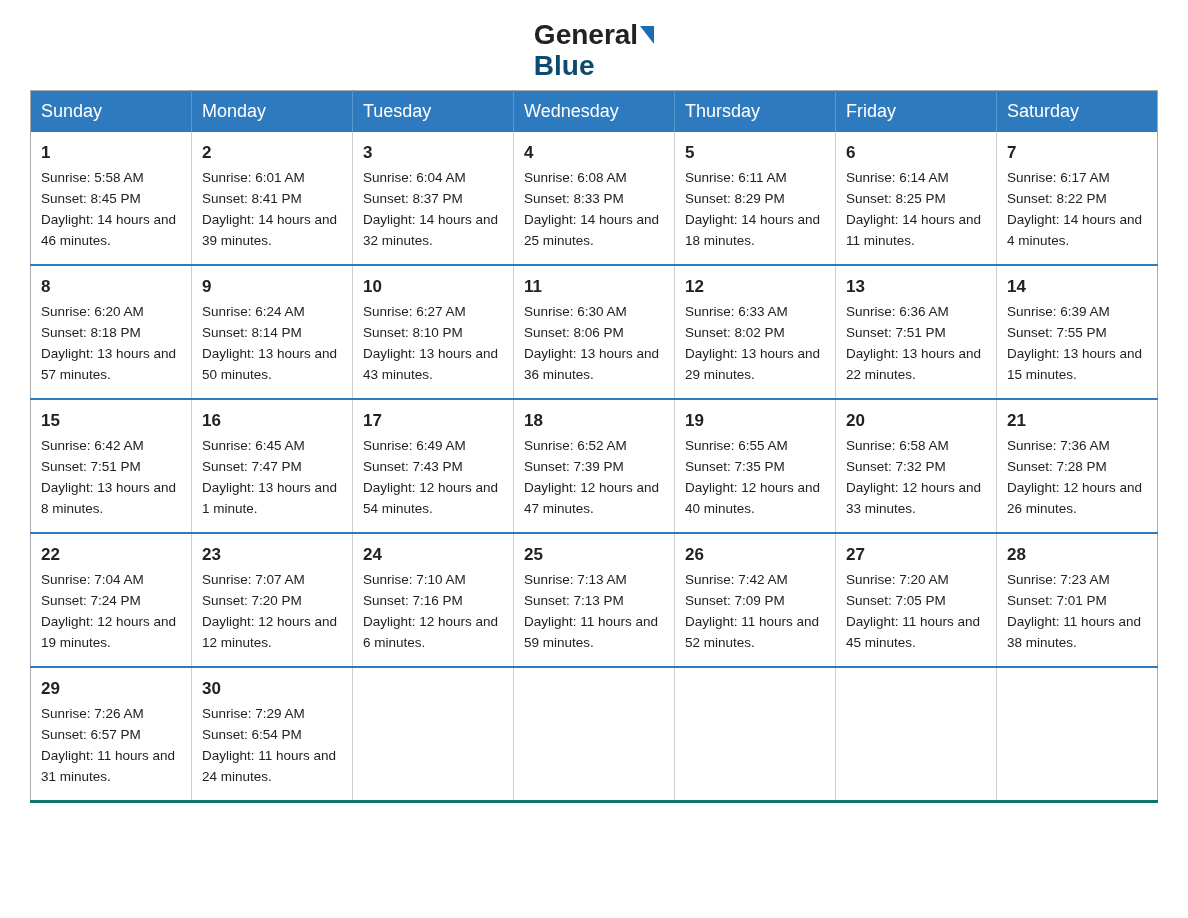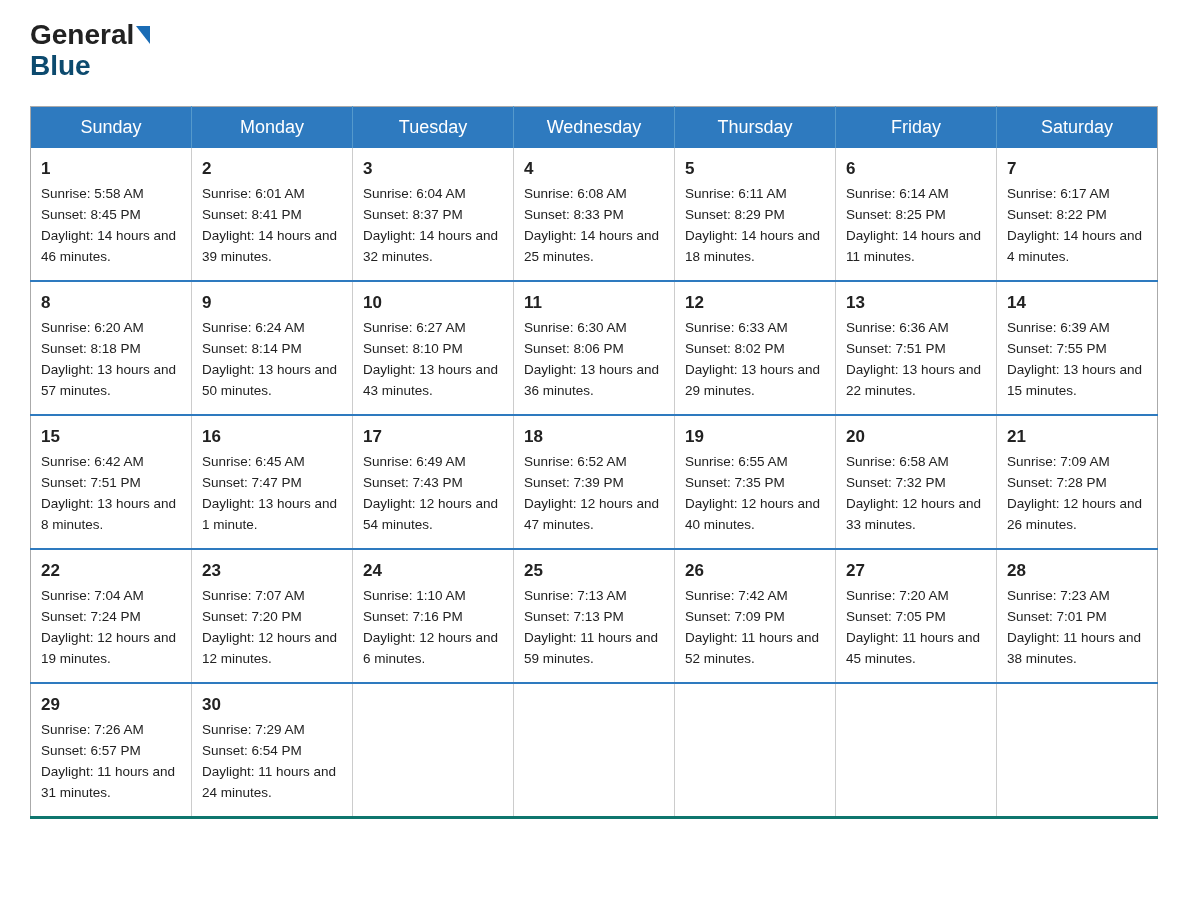--- a/index.html
+++ b/index.html
@@ -6,23 +6,23 @@
     body {
       font-family: Arial, sans-serif;
       background: #fff;
       color: #222;
       width: 1188px;
       min-height: 918px;
       padding: 20px 30px 30px 30px;
     }
     .header {
       display: flex;
-      justify-content: flex-start;
+      justify-content: center;
       align-items: flex-start;
-      margin-bottom: 24px;
+      margin-bottom: 8px;
     }
     .logo {
       display: flex;
       flex-direction: column;
       font-size: 28px;
       font-weight: bold;
       color: #222;
       line-height: 1.1;
     }
     .logo-blue {
@@ -58,21 +58,21 @@
       width: 100%;
       border-collapse: collapse;
       border: 1px solid #aaa;
     }
     thead tr th {
       background-color: #2e7abf;
       color: #fff;
       font-size: 18px;
       font-weight: normal;
       padding: 10px 10px;
-      text-align: center;
+      text-align: left;
       border-right: 1px solid #5599cc;
     }
     thead tr th:last-child {
       border-right: none;
       margin-left: 18px;
     }
     tbody tr td {
       vertical-align: top;
       padding: 8px 10px 12px 10px;
       border-right: 1px solid #ccc;
@@ -148,26 +148,26 @@
         <td><span class="day-num">13</span><span>Sunrise: 6:36 AM</span><br><span>Sunset: 7:51 PM</span><br><span>Daylight: 13 hours and 22 minutes.</span></td>
         <td><span class="day-num">14</span><span>Sunrise: 6:39 AM</span><br><span>Sunset: 7:55 PM</span><br><span>Daylight: 13 hours and 15 minutes.</span></td>
       </tr>
       <tr>
         <td><span class="day-num">15</span><span>Sunrise: 6:42 AM</span><br><span>Sunset: 7:51 PM</span><br><span>Daylight: 13 hours and 8 minutes.</span></td>
         <td><span class="day-num">16</span><span>Sunrise: 6:45 AM</span><br><span>Sunset: 7:47 PM</span><br><span>Daylight: 13 hours and 1 minute.</span></td>
         <td><span class="day-num">17</span><span>Sunrise: 6:49 AM</span><br><span>Sunset: 7:43 PM</span><br><span>Daylight: 12 hours and 54 minutes.</span></td>
         <td><span class="day-num">18</span><span>Sunrise: 6:52 AM</span><br><span>Sunset: 7:39 PM</span><br><span>Daylight: 12 hours and 47 minutes.</span></td>
         <td><span class="day-num">19</span><span>Sunrise: 6:55 AM</span><br><span>Sunset: 7:35 PM</span><br><span>Daylight: 12 hours and 40 minutes.</span></td>
         <td><span class="day-num">20</span><span>Sunrise: 6:58 AM</span><br><span>Sunset: 7:32 PM</span><br><span>Daylight: 12 hours and 33 minutes.</span></td>
-        <td><span class="day-num">21</span><span>Sunrise: 7:09 AM</span><br><span>Sunset: 7:28 PM</span><br><span>Daylight: 12 hours and 26 minutes.</span></td>
+        <td><span class="day-num">21</span><span>Sunrise: 7:36 AM</span><br><span>Sunset: 7:28 PM</span><br><span>Daylight: 12 hours and 26 minutes.</span></td>
       </tr>
       <tr>
         <td><span class="day-num">22</span><span>Sunrise: 7:04 AM</span><br><span>Sunset: 7:24 PM</span><br><span>Daylight: 12 hours and 19 minutes.</span></td>
         <td><span class="day-num">23</span><span>Sunrise: 7:07 AM</span><br><span>Sunset: 7:20 PM</span><br><span>Daylight: 12 hours and 12 minutes.</span></td>
-        <td><span class="day-num">24</span><span>Sunrise: 1:10 AM</span><br><span>Sunset: 7:16 PM</span><br><span>Daylight: 12 hours and 6 minutes.</span></td>
+        <td><span class="day-num">24</span><span>Sunrise: 7:10 AM</span><br><span>Sunset: 7:16 PM</span><br><span>Daylight: 12 hours and 6 minutes.</span></td>
         <td><span class="day-num">25</span><span>Sunrise: 7:13 AM</span><br><span>Sunset: 7:13 PM</span><br><span>Daylight: 11 hours and 59 minutes.</span></td>
         <td><span class="day-num">26</span><span>Sunrise: 7:42 AM</span><br><span>Sunset: 7:09 PM</span><br><span>Daylight: 11 hours and 52 minutes.</span></td>
         <td><span class="day-num">27</span><span>Sunrise: 7:20 AM</span><br><span>Sunset: 7:05 PM</span><br><span>Daylight: 11 hours and 45 minutes.</span></td>
         <td><span class="day-num">28</span><span>Sunrise: 7:23 AM</span><br><span>Sunset: 7:01 PM</span><br><span>Daylight: 11 hours and 38 minutes.</span></td>
       </tr>
       <tr>
         <td><span class="day-num">29</span><span>Sunrise: 7:26 AM</span><br><span>Sunset: 6:57 PM</span><br><span>Daylight: 11 hours and 31 minutes.</span></td>
         <td><span class="day-num">30</span><span>Sunrise: 7:29 AM</span><br><span>Sunset: 6:54 PM</span><br><span>Daylight: 11 hours and 24 minutes.</span></td>
         <td class="empty"></td>
         <td class="empty"></td>

